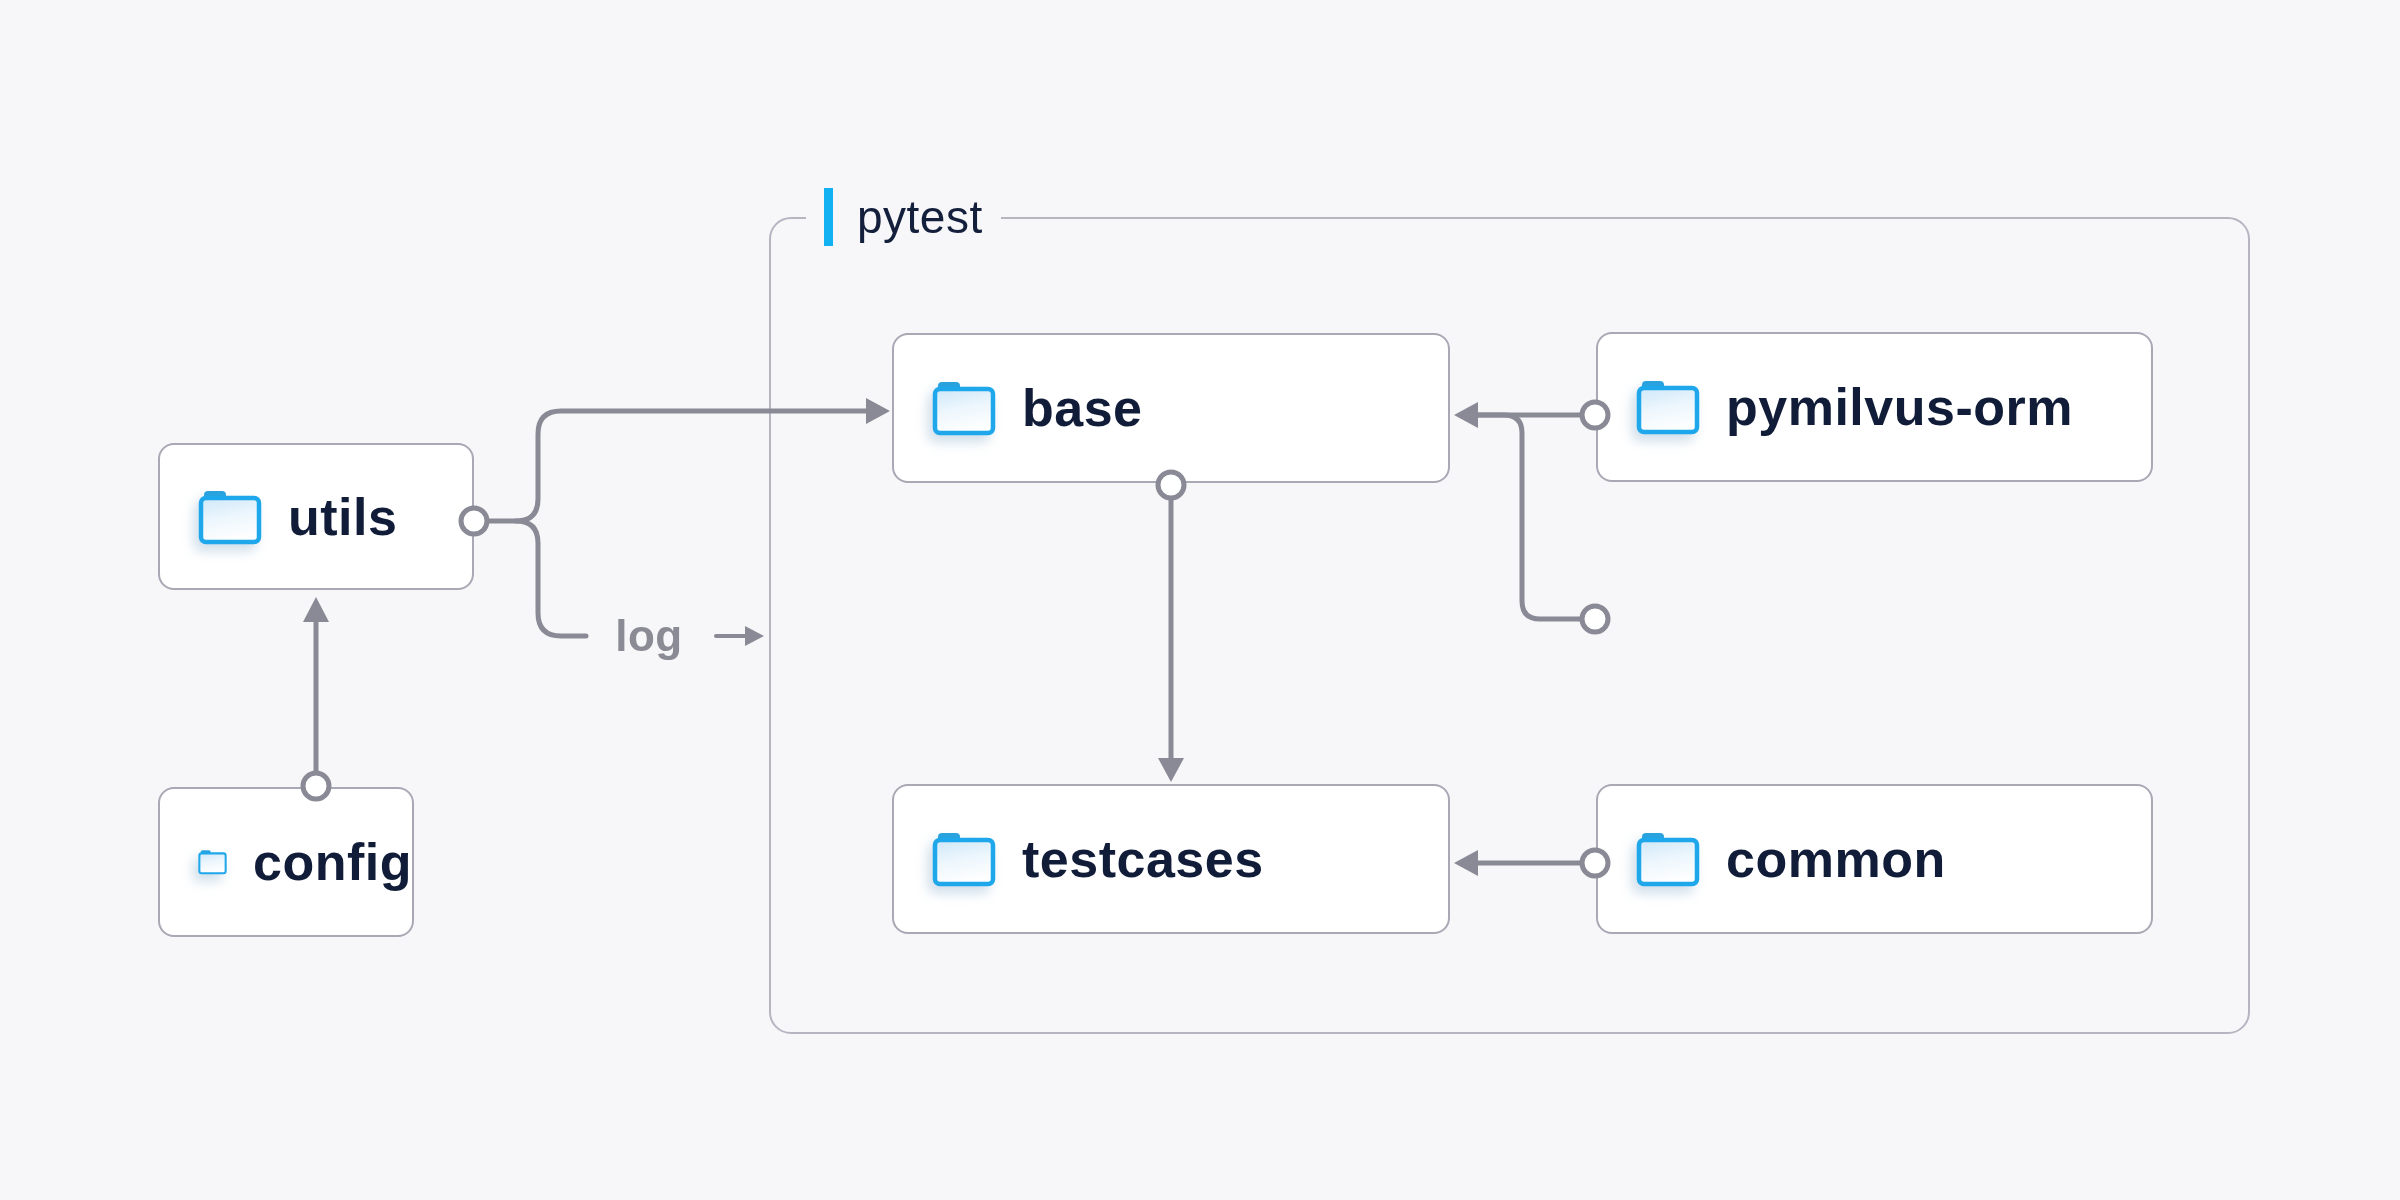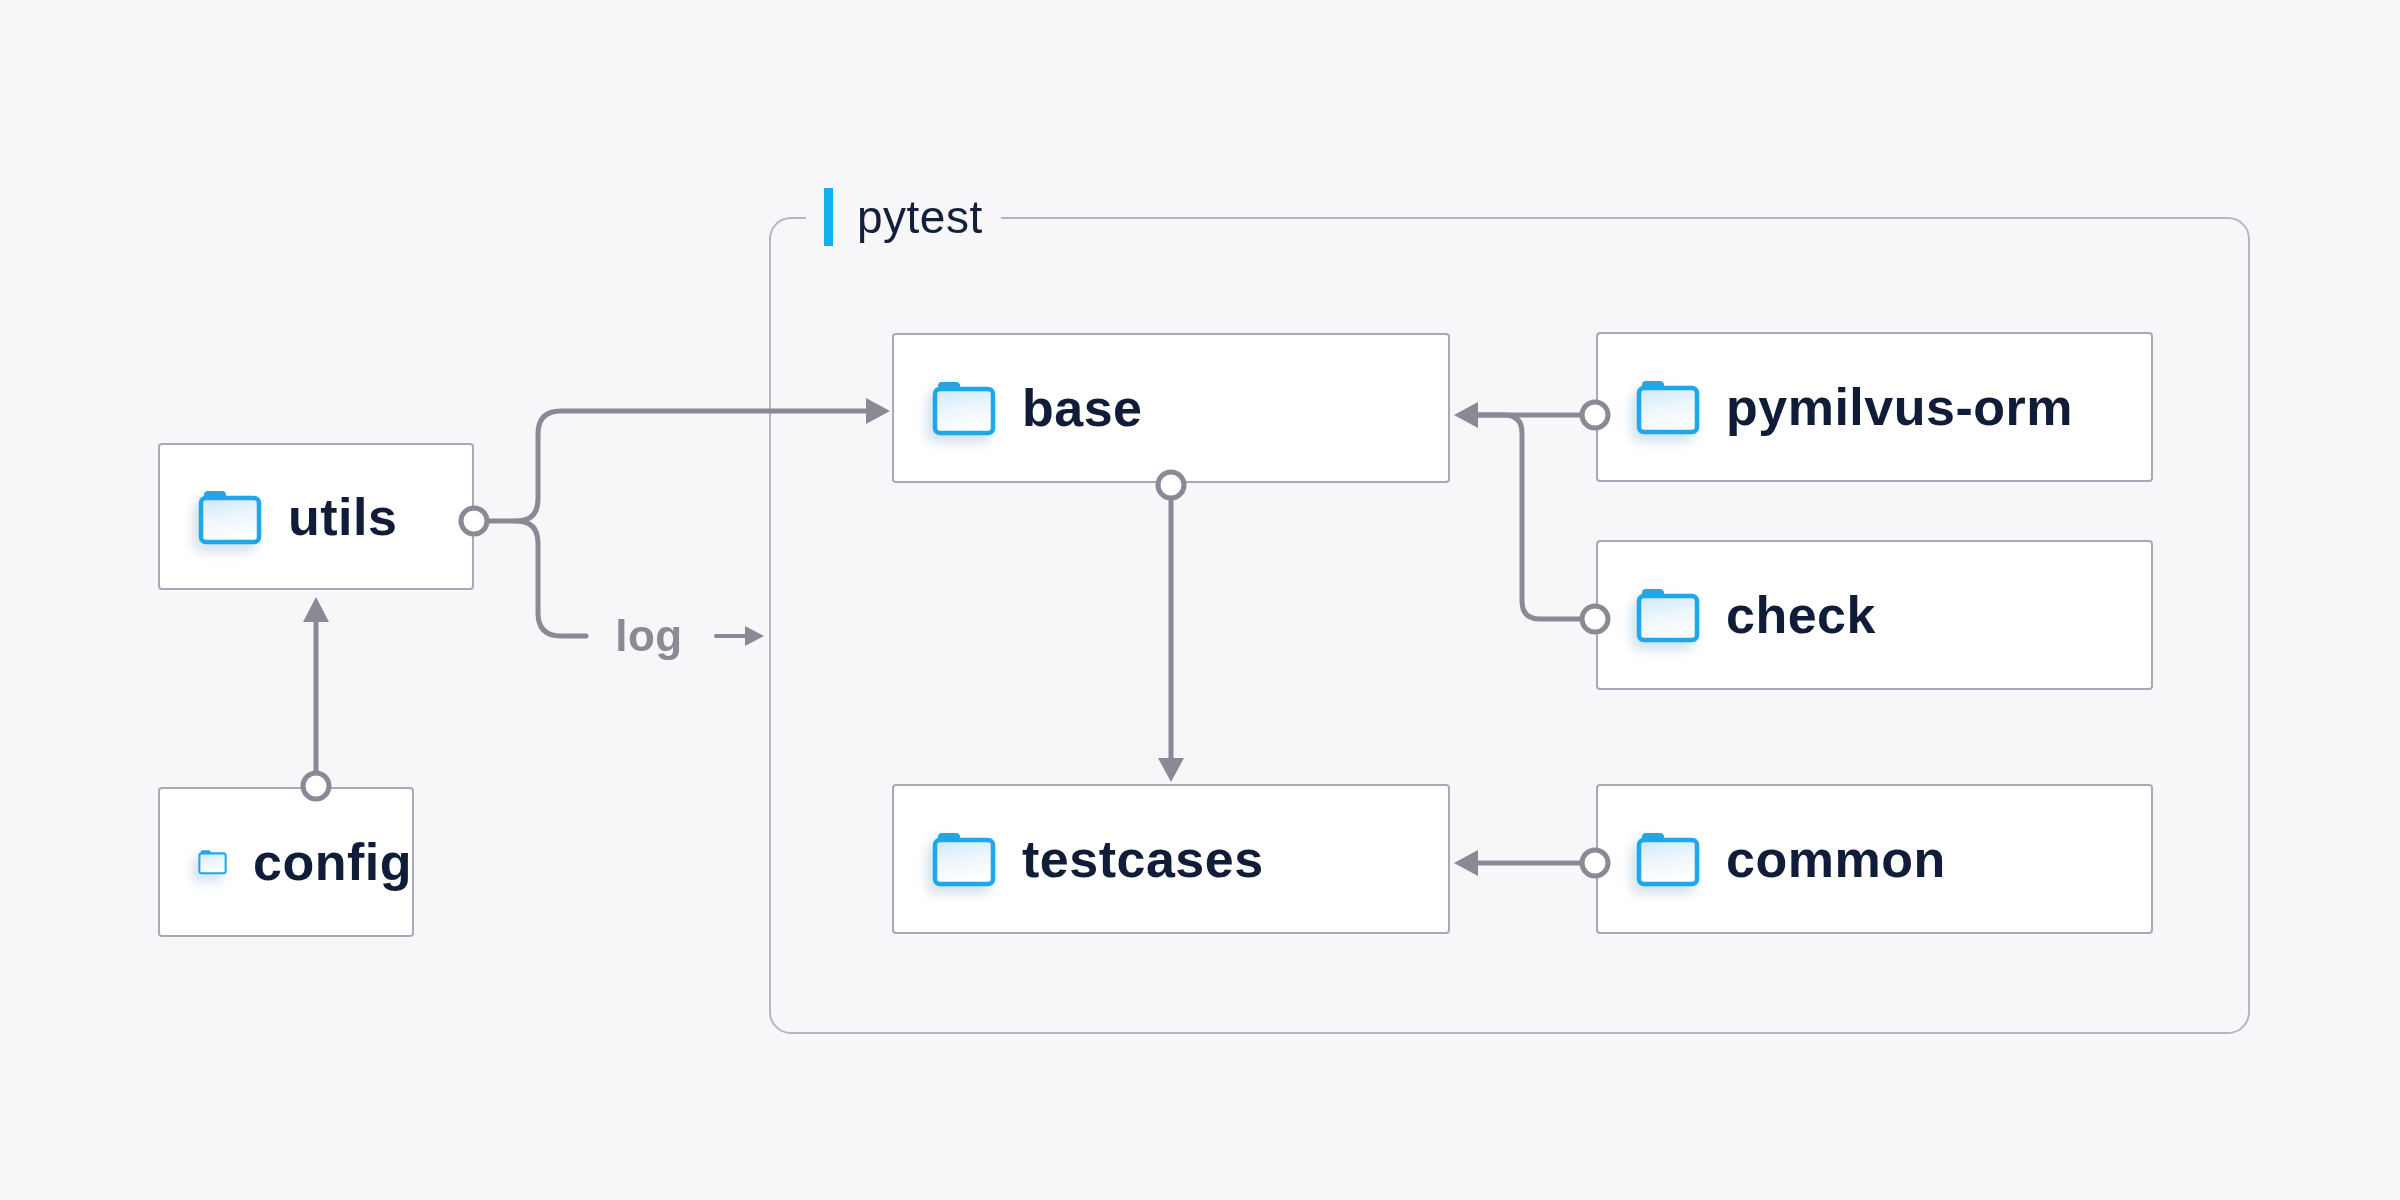--- a/index.html
+++ b/index.html
@@ -48,21 +48,21 @@
     font-size: 46px;
     font-weight: 400;
     color: #131f3b;
     letter-spacing: 0.5px;
   }
   
   .node {
     position: absolute;
     background: #ffffff;
     border: 2px solid #a9a9b6;
-    border-radius: 4px;
+    border-radius: 16px;
     display: flex;
     align-items: center;
     padding-left: 38px;
     gap: 26px;
     box-sizing: border-box;
     z-index: 2;
   }
   .node-label {
     font-size: 52px;
     font-weight: 700;
@@ -173,26 +173,20 @@
     <span class="node-label">testcases</span>
   </div>
 
   <div class="node" style="left:1596px;top:332px;width:557px;height:150px">
     <svg class="folder-svg" viewBox="0 0 64 56">
         <use href="#folder-sym"></use>
       </svg>
     <span class="node-label">pymilvus-orm</span>
   </div>
 
-  <div class="node" style="left:1596px;top:540px;width:557px;height:150px">
-    <svg class="folder-svg" viewBox="0 0 64 56">
-        <use href="#folder-sym"></use>
-      </svg>
-    <span class="node-label">check</span>
-  </div>
 
   <div class="node" style="left:1596px;top:784px;width:557px;height:150px">
     <svg class="folder-svg" viewBox="0 0 64 56">
         <use href="#folder-sym"></use>
       </svg>
     <span class="node-label">common</span>
   </div>
 
   <div class="edge-label">log</div>
 

